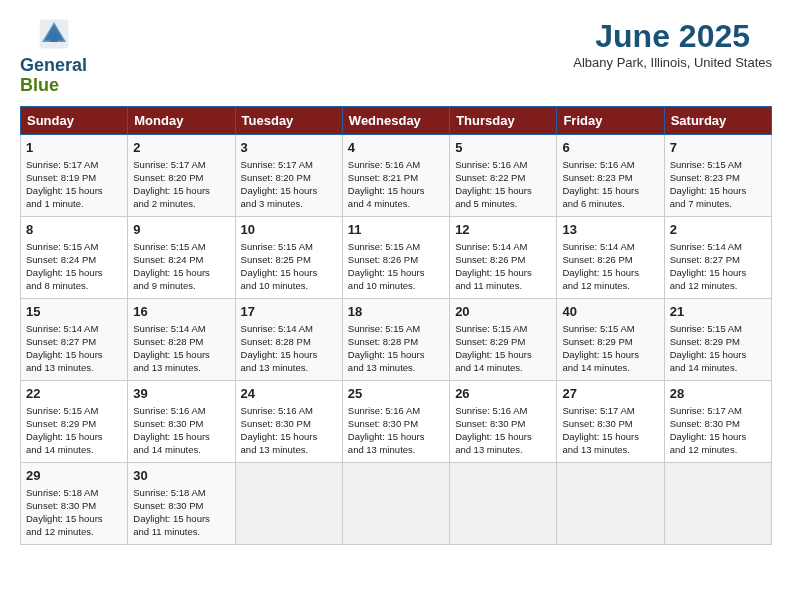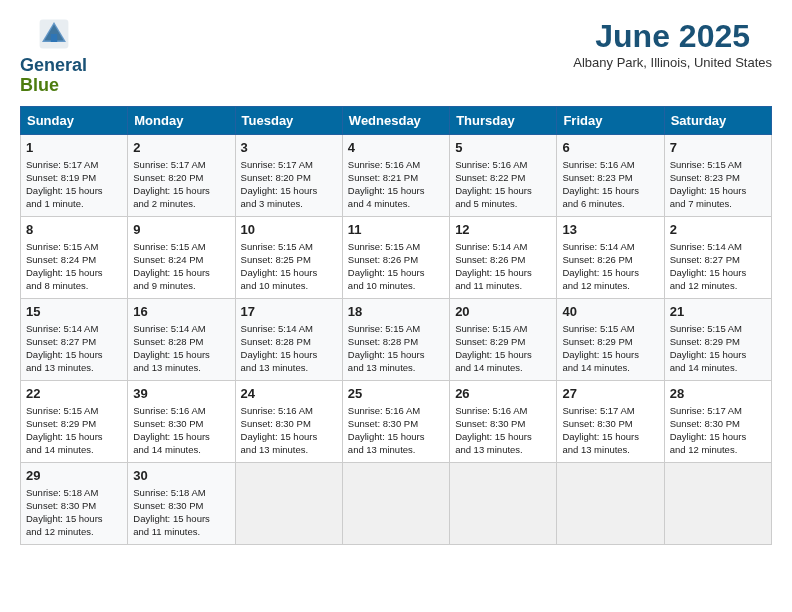--- a/index.html
+++ b/index.html
@@ -49,21 +49,21 @@
     .subtitle {
       font-size: 13px;
       color: #333;
     }
     .calendar {
       width: 100%;
       border-collapse: collapse;
       font-size: 10.5px;
     }
     .calendar thead th {
-      background-color: #0369a1;
+      background-color: #7f1d1d;
       color: #fff;
       text-align: left;
       padding: 6px 6px;
       font-size: 13px;
       font-weight: bold;
       border: 1px solid #2060a0;
     }
     .calendar tbody td {
       border: 1px solid #ccc;
       vertical-align: top;

